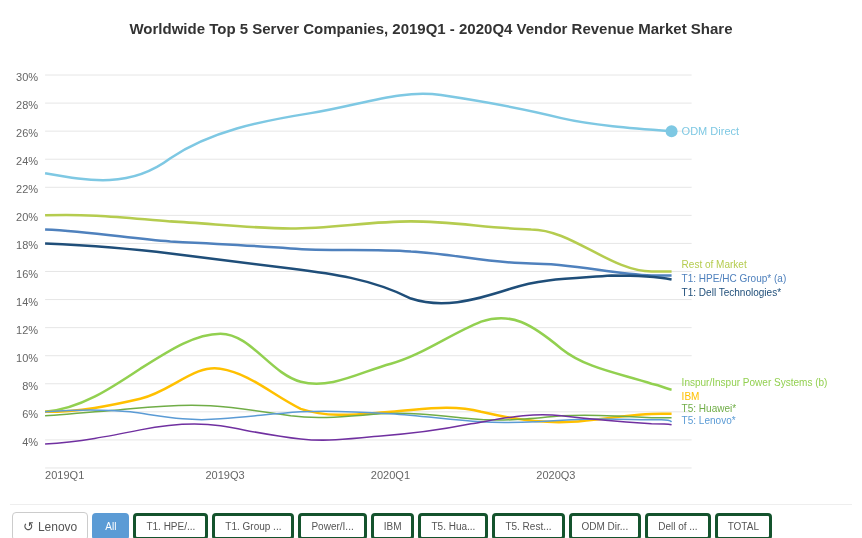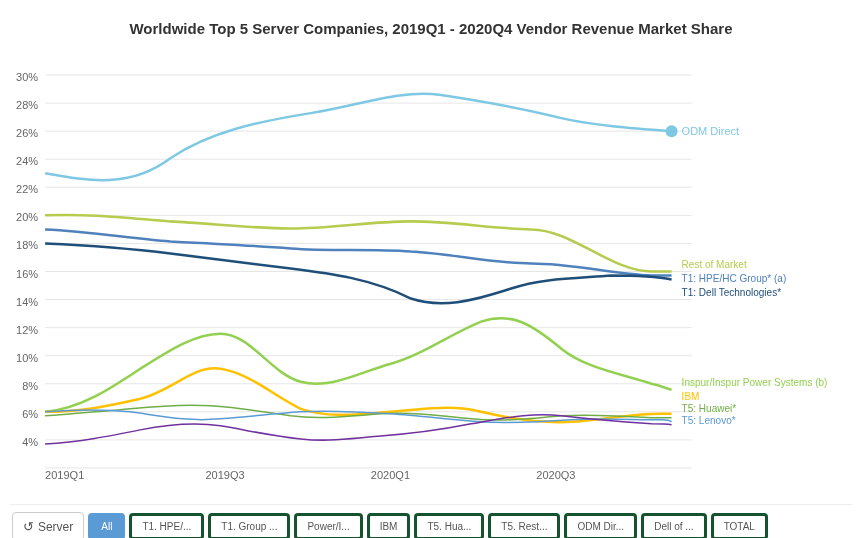--- a/index.html
+++ b/index.html
@@ -145,21 +145,21 @@
 
       <text x="670" y="332" font-size="10" fill="#92d050">Inspur/Inspur Power Systems (b)</text>
       <text x="670" y="346" font-size="10" fill="#ffc000">IBM</text>
       <text x="670" y="358" font-size="10" fill="#70ad47">T5: Huawei*</text>
       <text x="670" y="370" font-size="10" fill="#5b9bd5">T5: Lenovo*</text>
     </svg>
   </div>
   <div class="bottom-bar">
     <button class="replay-btn">
       <span class="replay-icon">↺</span>
-      <span>Server</span>
+      <span>Lenovo</span>
     </button>
     <button class="filter-btn active">All</button>
     <button class="filter-btn">T1. HPE/...</button>
     <button class="filter-btn">T1. Group ...</button>
     <button class="filter-btn">Power/I...</button>
     <button class="filter-btn">IBM</button>
     <button class="filter-btn">T5. Hua...</button>
     <button class="filter-btn">T5. Rest...</button>
     <button class="filter-btn">ODM Dir...</button>
     <button class="filter-btn">Dell of ...</button>

